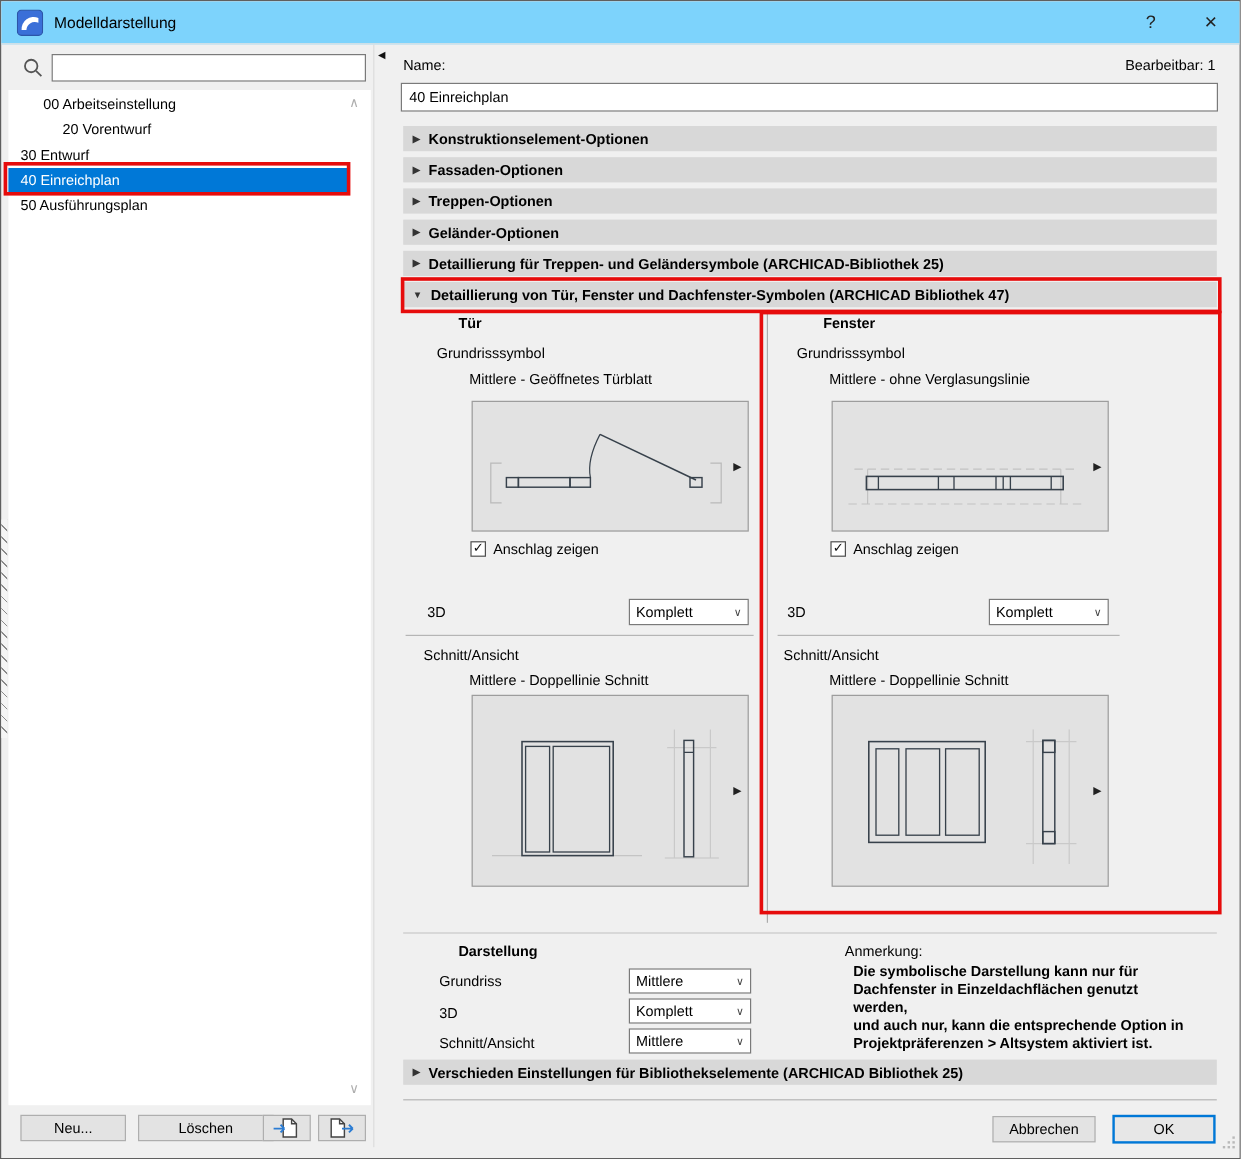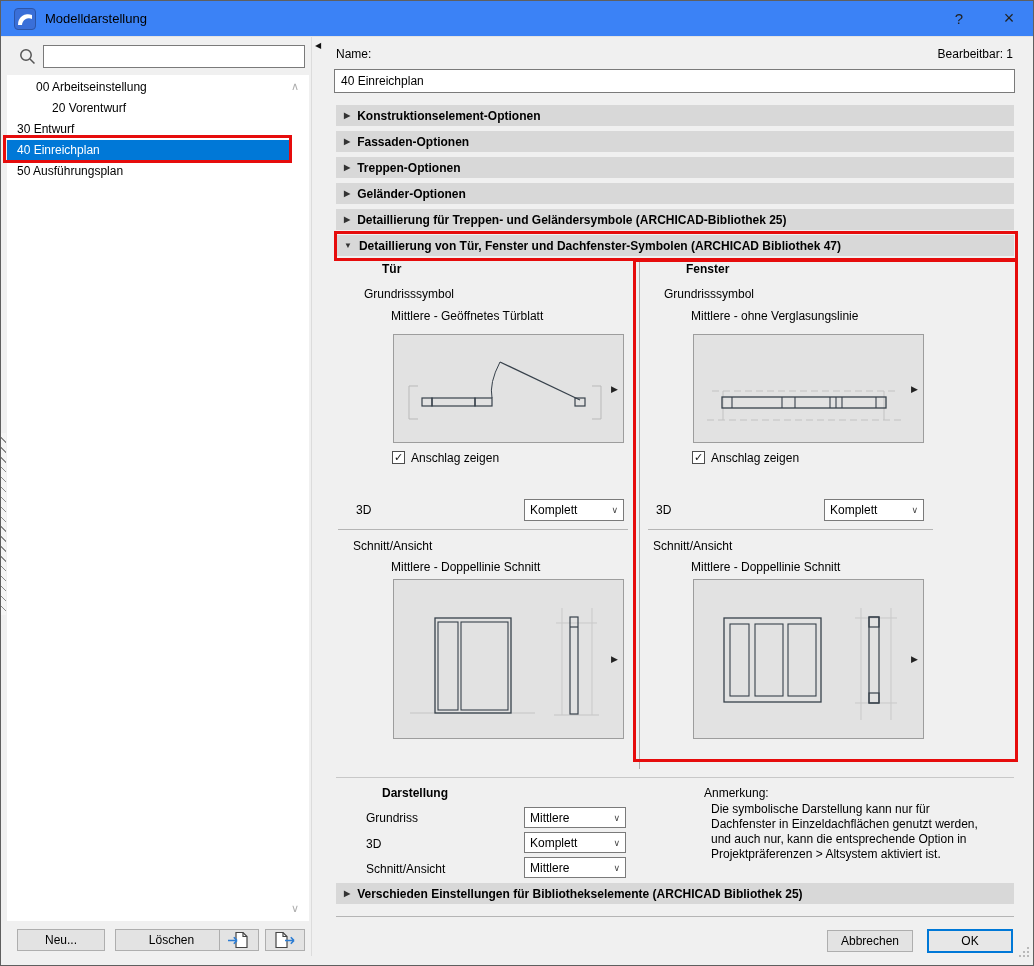--- a/index.html
+++ b/index.html
@@ -1,21 +1,21 @@
 <!DOCTYPE html>
 <html><head>
 <meta charset="utf-8">
 <style>
   html,body{margin:0;padding:0;background:#cfcfcf;}
   #app{position:relative;width:1034px;height:966px;background:#f0f0f0;
        border:1px solid #5f5f5f;box-sizing:border-box;overflow:hidden;
        font-family:"Liberation Sans", sans-serif;font-size:12px;color:#000;}
   .abs{position:absolute;box-sizing:border-box;}
   
-  .titlebar{left:0;top:0;width:100%;height:36px;background:#3b82f6;border-bottom:1px solid #e3e3e3;}
+  .titlebar{left:0;top:0;width:100%;height:36px;background:#7dd3fc;border-bottom:1px solid #e3e3e3;}
   .title-text{left:44px;top:10px;font-size:13px;}
   .tb-btn{top:0;width:40px;height:34px;display:flex;align-items:center;justify-content:center;
           font-size:15px;color:#222;cursor:default;}
   
   .search-input{left:42px;top:44px;width:262px;height:23px;border:1px solid #7a7a7a;background:#fff;
                 font-family:inherit;font-size:12px;padding:0 5px;outline:none;}
   .listbox{left:6px;top:74px;width:302px;height:846px;background:#ffffff;}
   .list-row{position:absolute;left:0;width:283px;height:21px;line-height:21px;padding-left:10px;
             box-sizing:border-box;white-space:nowrap;cursor:default;}
   .list-row.selected{background:#0078d7;color:#ffffff;}
@@ -267,21 +267,21 @@
     <span class="combo-arrow">∨</span>
   </div>
 
   <span class="abs lbl" style="left:365px;top:861px;">Schnitt/Ansicht</span>
   <div class="abs combo" style="left:523px;top:856px;width:102px;height:21px;">
     <span>Mittlere</span>
     <span class="combo-arrow">∨</span>
   </div>
 
   <span class="abs lbl" style="left:703px;top:785px;">Anmerkung:</span>
-  <div class="abs" style="left:710px;top:801px;width:280px;line-height:15px;">
+  <div class="abs" style="left:710px;top:801px;width:280px;line-height:15px;font-weight:bold;">
     <div>Die symbolische Darstellung kann nur für</div>
     <div>Dachfenster in Einzeldachflächen genutzt werden,</div>
     <div> und auch nur, kann die entsprechende Option in</div>
     <div>Projektpräferenzen &gt; Altsystem aktiviert ist.</div>
   </div>
 
   <div class="abs bar" style="top:882px;">
     <span class="caret">▶</span>
     <span>Verschieden Einstellungen für Bibliothekselemente (ARCHICAD Bibliothek 25)</span>
   </div>

